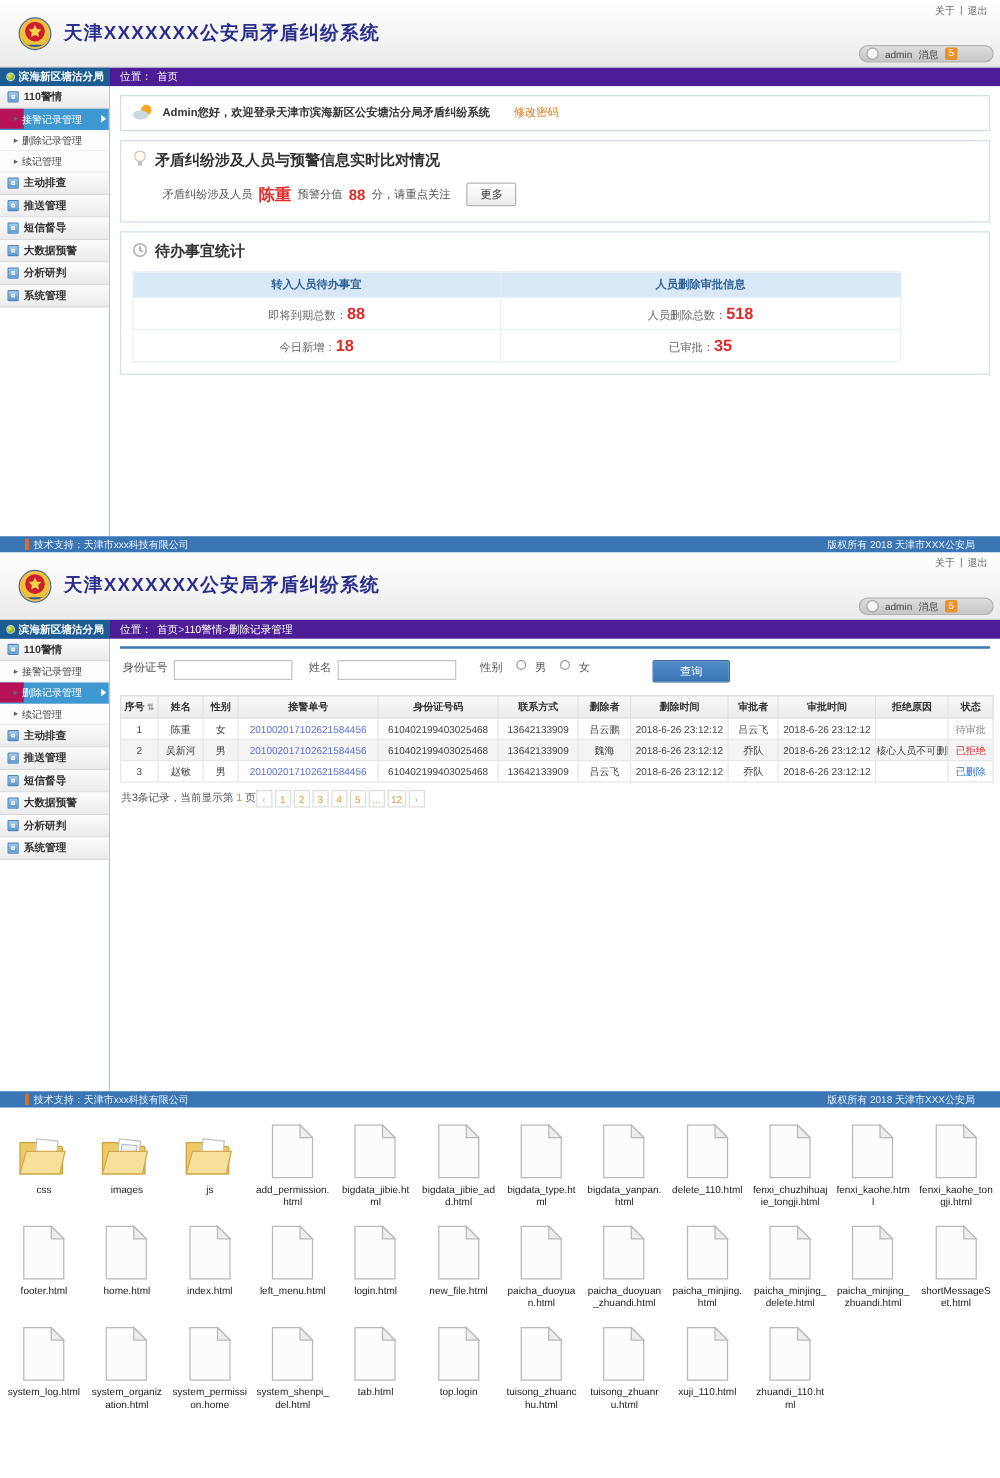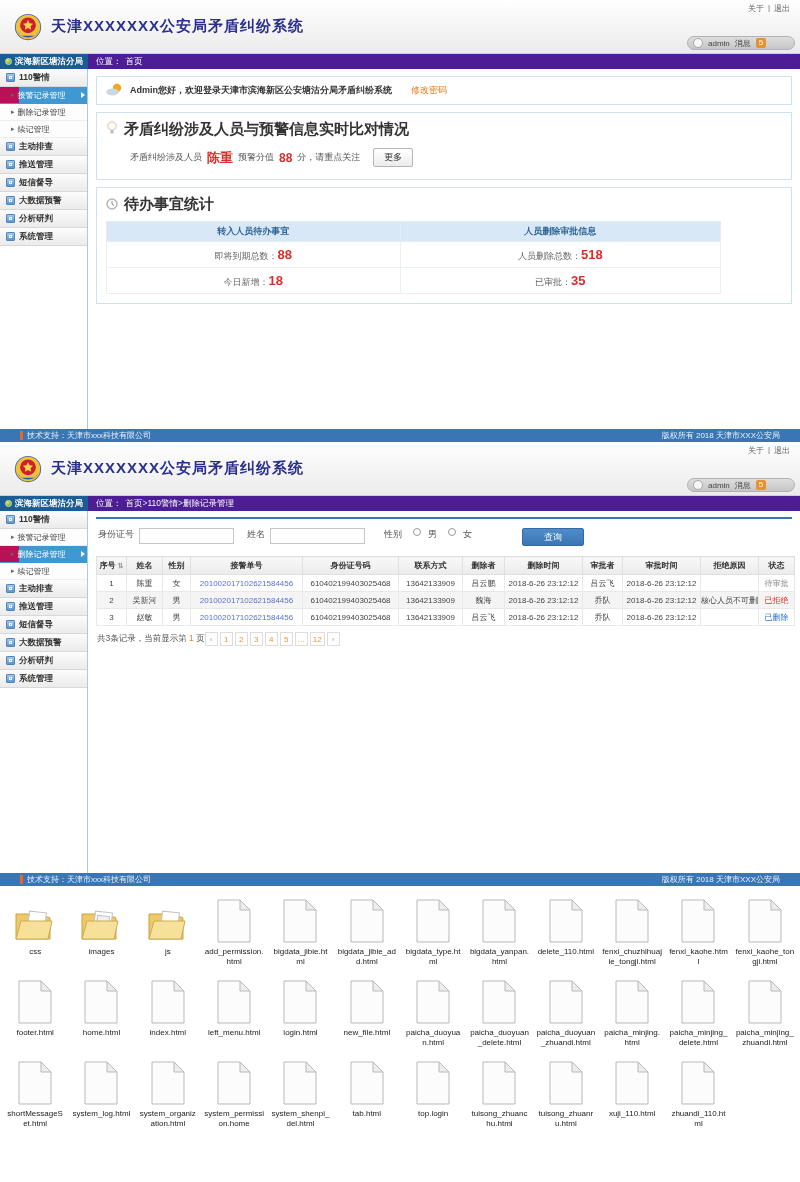--- a/index.html
+++ b/index.html
@@ -45,21 +45,21 @@
   
   .footerbar { height: 13px; background: #3a76b4; display: flex; align-items: center; justify-content: space-between; font-size: 8px; color: #e9f2fb; padding: 0 20px; flex: 0 0 auto; margin-top: auto; }
   .fb-left { display: flex; align-items: center; gap: 4px; }
   .fb-mark { width: 3px; height: 9px; background: #e86a1e; }
 
   
   .box { border: 1px solid #cfe0ef; margin: 7px 8px 0 8px; background: #fff; }
   .welcome { display: flex; align-items: center; gap: 7px; padding: 6px 9px; font-size: 9px; color: #333; font-weight: bold; }
   .link-orange { color: #e8791c; font-weight: normal; margin-left: 12px; cursor: pointer; }
   .panelpad { padding: 7px 9px 9px; }
-  .p-title { display: flex; gap: 6px; align-items: center; font-size: 15px; font-weight: bold; color: #333; }
+  .p-title { display: flex; gap: 6px; align-items: center; font-size: 12px; font-weight: bold; color: #333; }
   .alert-row { margin: 9px 0 3px 24px; font-size: 9px; color: #555; display: flex; align-items: center; gap: 5px; }
   .alert-name { color: #e02b2b; font-weight: bold; font-size: 13px; }
   .alert-score { color: #e02b2b; font-weight: bold; font-size: 12px; }
   .more-btn { border: 1px solid #b5b5b5; background: linear-gradient(#fff, #ececec); padding: 2px 10px; font-size: 9px; color: #333; margin-left: 8px; cursor: pointer; border-radius: 2px; }
   .stats-table { width: 91%; border-collapse: collapse; margin-top: 7px; }
   .stats-table th { background: #d9e8f7; color: #2f6496; font-size: 9px; font-weight: bold; height: 20px; border: 1px solid #e4edf6; }
   .stats-table td { height: 26px; text-align: center; font-size: 9px; color: #666; border: 1px solid #e9f0f8; }
   .stat-val { color: #e02b2b; font-weight: bold; font-size: 13px; }
 
   
@@ -612,29 +612,20 @@
       </span>
       <div class="file-label">paicha_duoyuan.html</div>
     </div>
     <div class="file-item">
       <span class="ic">
         <svg width="36" height="46" viewBox="0 0 36 46">
           <path d="M2 2 h22 l10 10 v32 H2 z" fill="#fcfcfc" stroke="#b9b9b9"></path>
           <path d="M24 2 l10 10 h-10 z" fill="#ededed" stroke="#b9b9b9"></path>
         </svg>
       </span>
-      <div class="file-label">paicha_duoyuan_delete.html</div>
-    </div>
-    <div class="file-item">
-      <span class="ic">
-        <svg width="36" height="46" viewBox="0 0 36 46">
-          <path d="M2 2 h22 l10 10 v32 H2 z" fill="#fcfcfc" stroke="#b9b9b9"></path>
-          <path d="M24 2 l10 10 h-10 z" fill="#ededed" stroke="#b9b9b9"></path>
-        </svg>
-      </span>
       <div class="file-label">paicha_duoyuan_zhuandi.html</div>
     </div>
     <div class="file-item">
       <span class="ic">
         <svg width="36" height="46" viewBox="0 0 36 46">
           <path d="M2 2 h22 l10 10 v32 H2 z" fill="#fcfcfc" stroke="#b9b9b9"></path>
           <path d="M24 2 l10 10 h-10 z" fill="#ededed" stroke="#b9b9b9"></path>
         </svg>
       </span>
       <div class="file-label">paicha_minjing.html</div>

